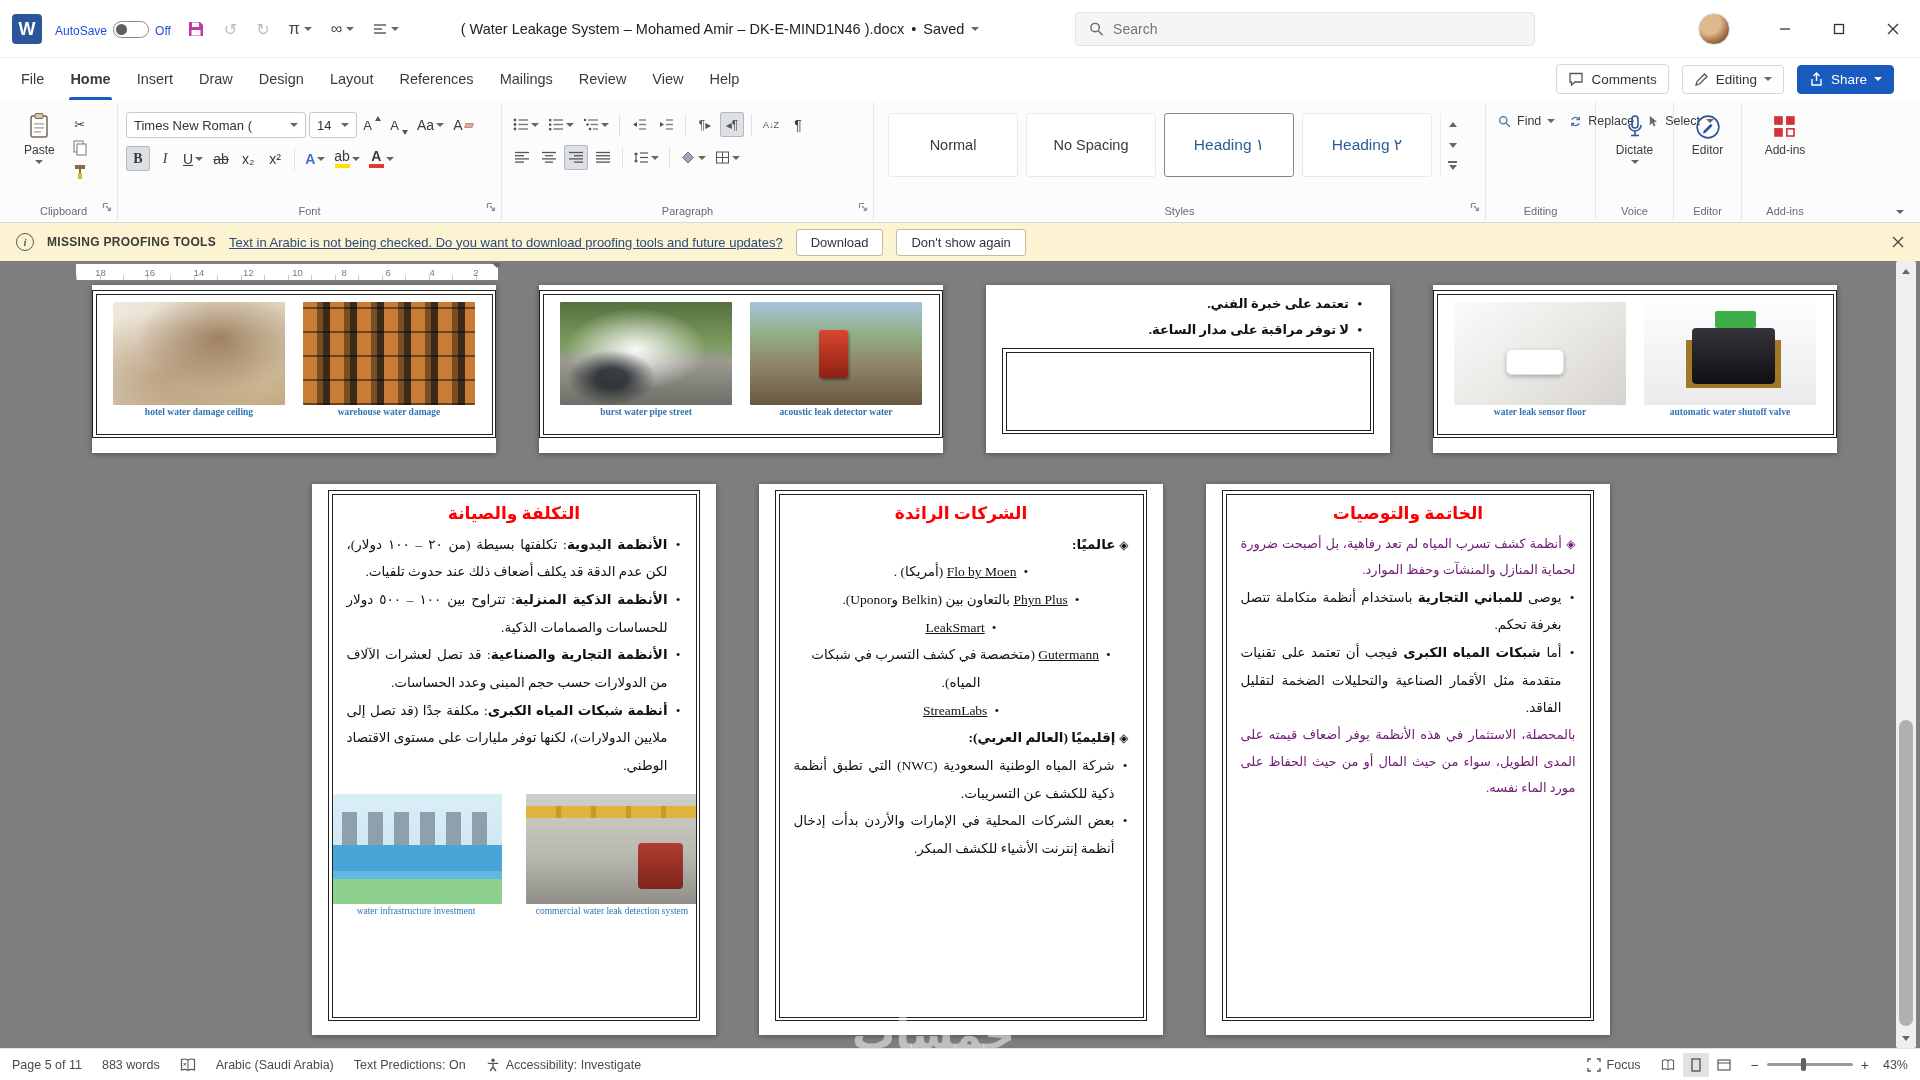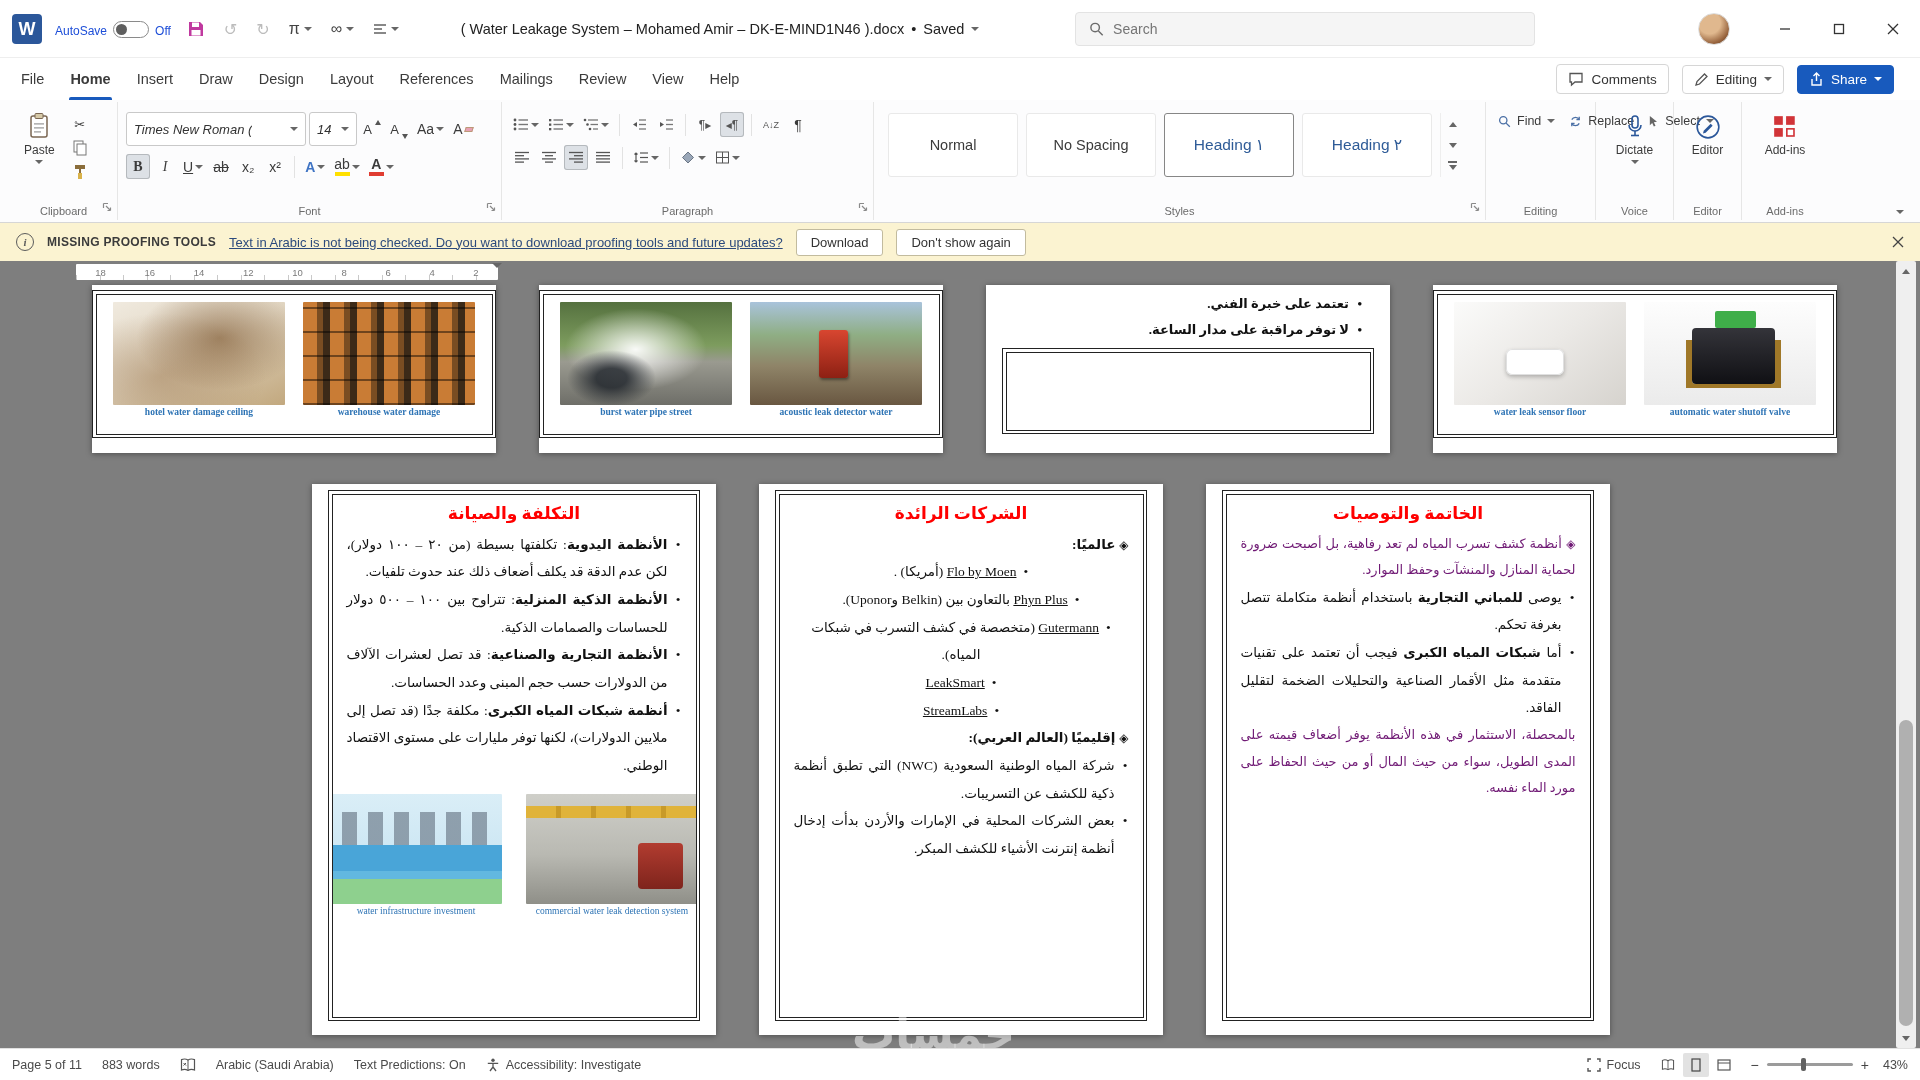--- a/index.html
+++ b/index.html
@@ -36,21 +36,21 @@
   
   .ribbon { position:absolute; top:100px; left:0; width:100%; height:123px; background:#fcfcfd; border-bottom:1px solid #d6d6d6; z-index:28; }
   .rgroup { position:absolute; top:2px; bottom:2px; border-right:1px solid #e6e6e6; }
   .glabel { position:absolute; bottom:3px; left:0; right:0; text-align:center; font-size:11px; color:#6b6b6b; }
   .launcher { position:absolute; bottom:4px; right:5px; }
   .rrow { display:flex; align-items:center; gap:3px; padding:0 8px; }
   .r1 { margin-top:10px; } .r2 { margin-top:8px; }
   .rbtn { display:inline-flex; align-items:center; justify-content:center; gap:2px; min-width:24px; height:25px; border-radius:3px; font-size:14px; color:#3b3b3b; padding:0 3px; }
   .rbtn.active { background:#dde1e6; box-shadow:0 0 0 1px #b5b9bd inset; }
   .vsep { width:1px; height:22px; background:#e2e2e2; margin:0 4px; }
-  .combo { height:34px; border:1px solid #c9c9c9; border-radius:3px; background:#fff; display:flex; align-items:center; justify-content:space-between; gap:5px; font-size:13px; color:#333; padding:0 7px;font-style:italic; }
+  .combo { height:26px; border:1px solid #c9c9c9; border-radius:3px; background:#fff; display:flex; align-items:center; justify-content:space-between; gap:5px; font-size:13px; color:#333; padding:0 7px; }
   .fname { width:180px; } .fsize { width:48px; }
   .combo-txt { white-space:nowrap; overflow:hidden; }
   .bigbtn { display:flex; flex-direction:column; align-items:center; gap:3px; font-size:12px; color:#3b3b3b; padding:6px 6px 2px; border-radius:3px; }
   .clip-wrap { display:flex; gap:7px; padding:4px 4px 0 8px; }
   .clip-col { display:flex; flex-direction:column; gap:4px; padding-top:8px; }
   .rbtn.sm { height:20px; font-size:13px; }
   .fx-b { font-weight:700; font-family:"Liberation Serif",serif; }
   .fx-i { font-style:italic; font-family:"Liberation Serif",serif; }
   .u-txt { text-decoration:underline; }
   .fx-s { text-decoration:line-through; }
@@ -703,22 +703,22 @@
     </div>
 
     <div class="page main" style="left:759px">
       <div class="dbox tall">
           <div class="dbox-in">
         <div class="box-title">الشركات الرائدة</div>
         <div class="bh"><span>عالميًا:</span></div>
         <ul class="doclist center">
           <li><span class="uline">Flo by Moen</span><span> (أمريكا) .</span></li>
           <li><span class="uline">Phyn Plus</span><span> بالتعاون بين (Belkin وUponor).</span></li>
+          <li><span class="uline">LeakSmart</span><span></span></li>
           <li><span class="uline">Gutermann</span><span> (متخصصة في كشف التسرب في شبكات المياه).</span></li>
-          <li><span class="uline">LeakSmart</span><span></span></li>
           <li><span class="uline">StreamLabs</span><span></span></li>
         </ul>
         <div class="bh"><span>إقليميًا (العالم العربي):</span></div>
         <ul class="doclist">
           <li><span>شركة المياه الوطنية السعودية (NWC) التي تطبق أنظمة ذكية للكشف عن التسريبات.</span></li>
           <li><span>بعض الشركات المحلية في الإمارات والأردن بدأت إدخال أنظمة إنترنت الأشياء للكشف المبكر.</span></li>
         </ul>
       </div>
         </div>
     </div>

